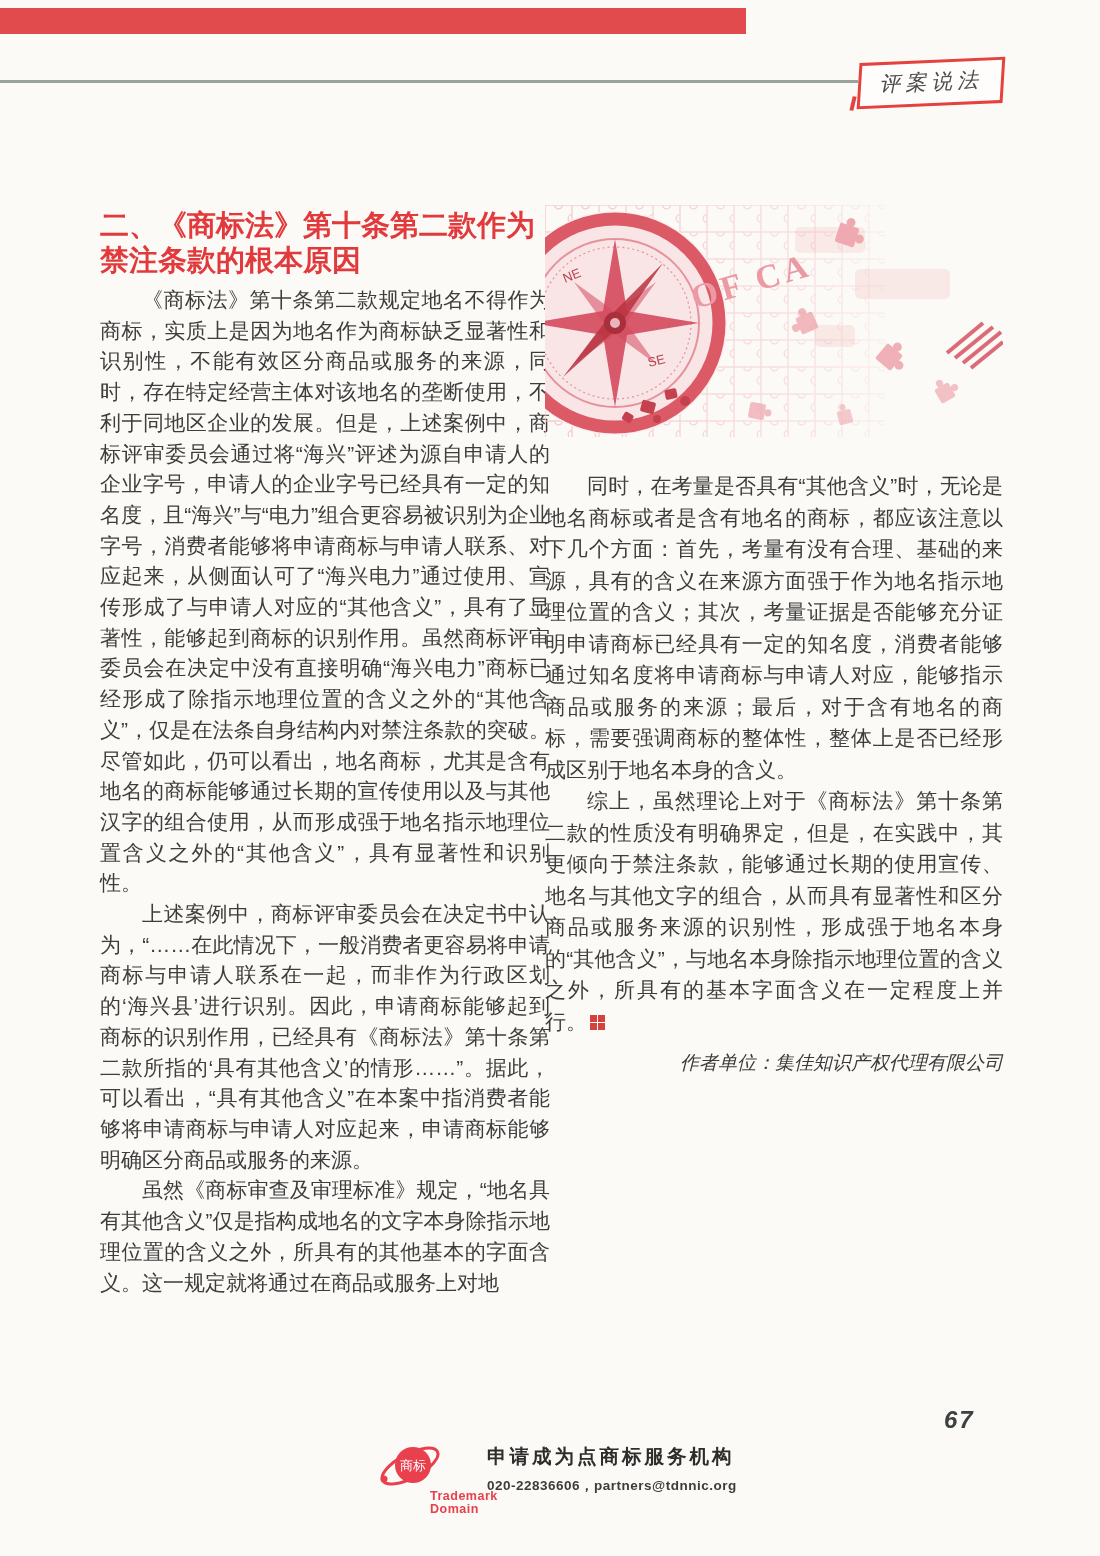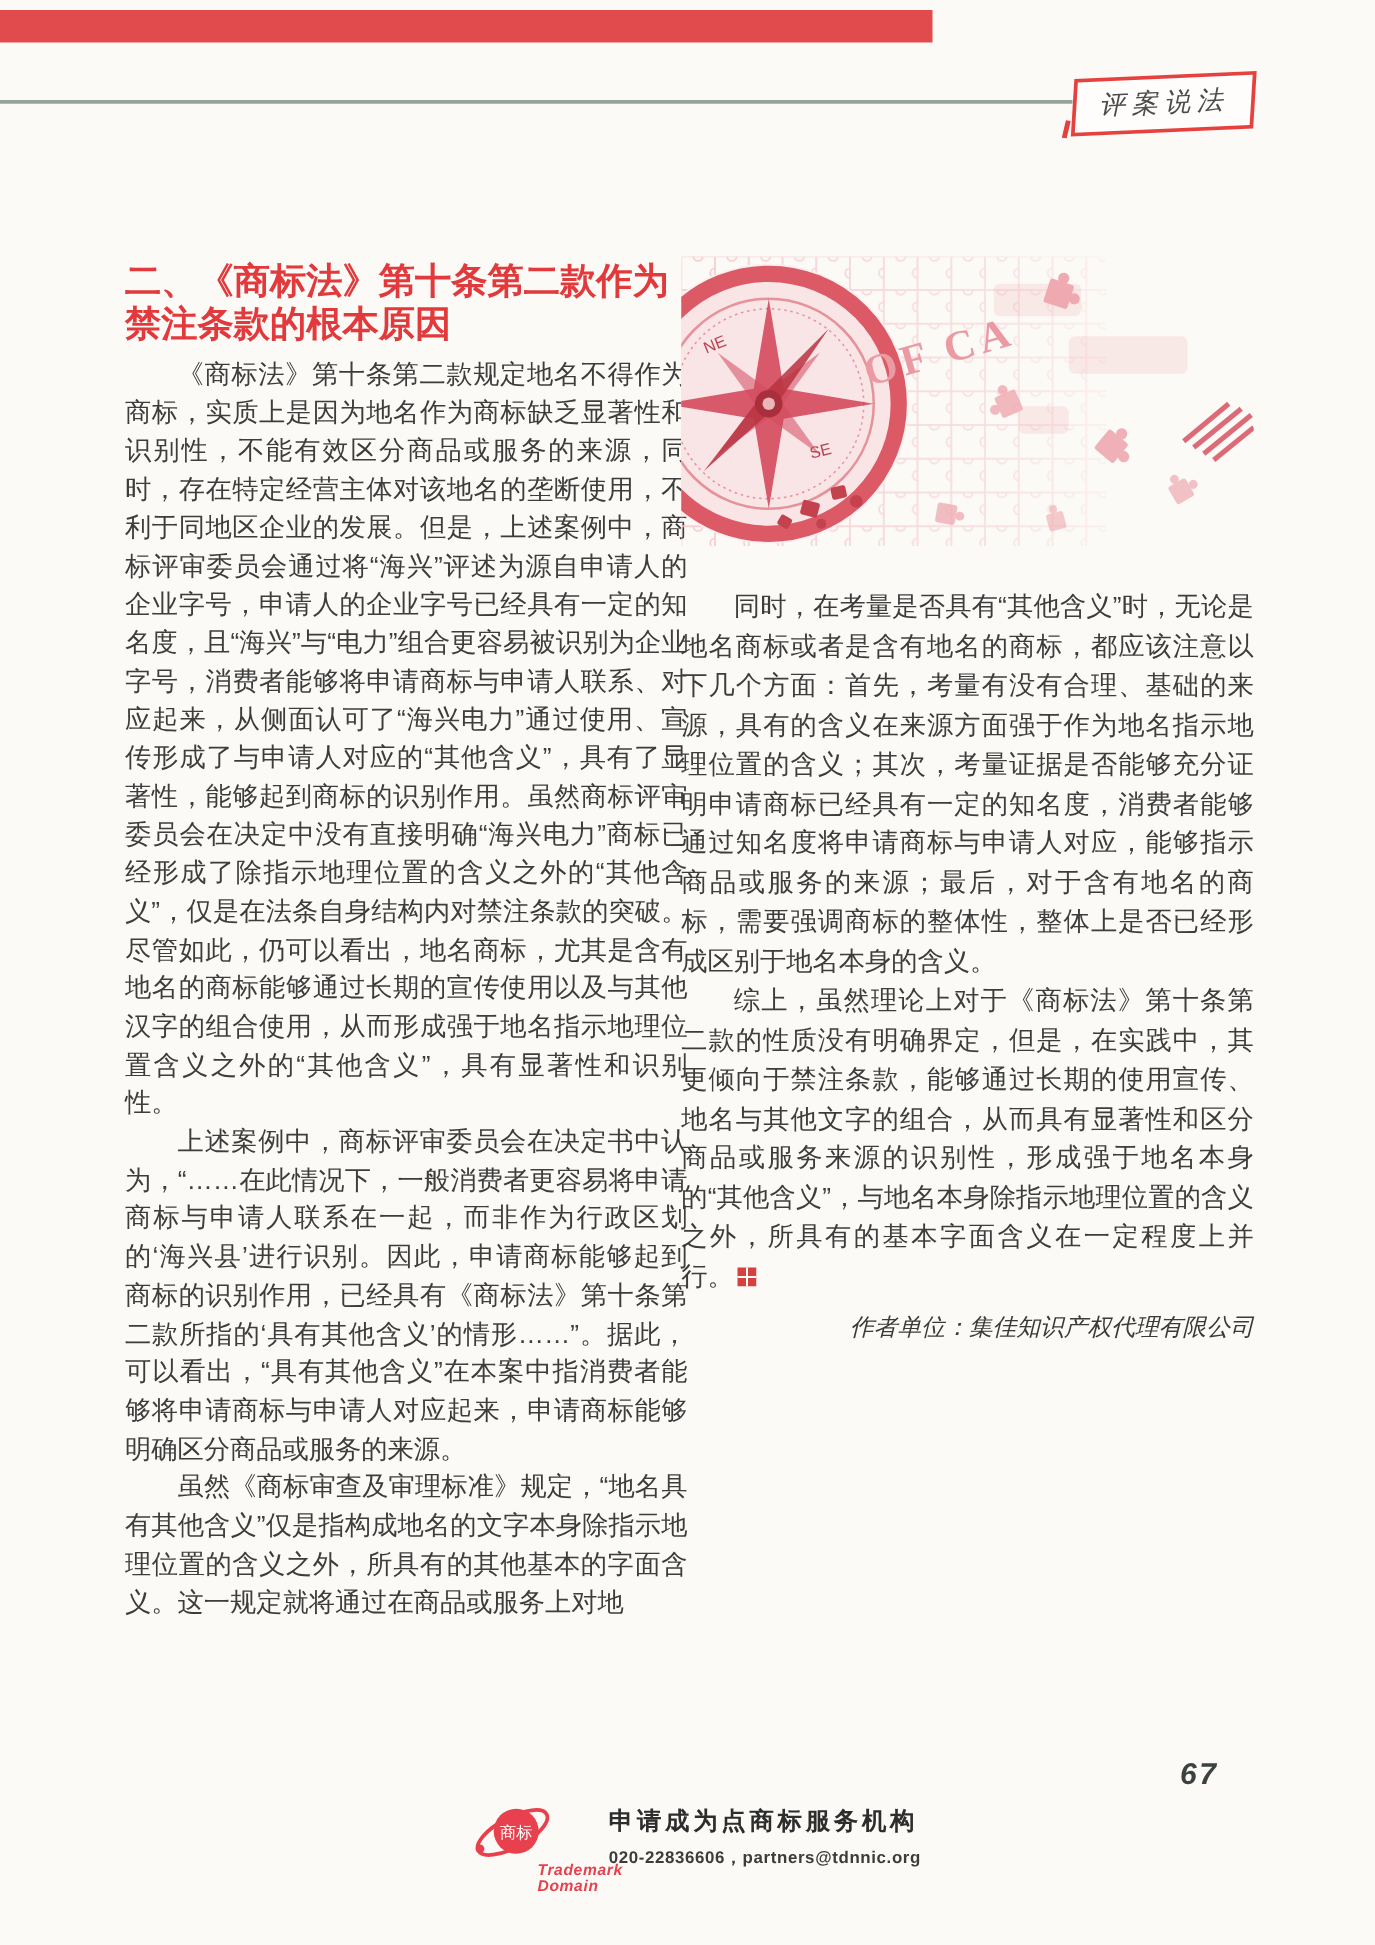--- a/index.html
+++ b/index.html
@@ -53,21 +53,21 @@
   .author {
     margin-top:10px !important; text-indent:2em;
     font-family:"Liberation Serif",serif; font-style:italic;
     font-size:19px; color:#3a3a3a; text-align:right;
   }
 
   
   .f-logo { position:absolute; left:376px; top:1436px; }
   .logo-en {
     position:absolute; left:430px; top:1490px; color:#e8404d;
-    font-style:italic; font-weight:bold; font-size:12.5px; line-height:13px;
+    font-weight:bold; font-size:12.5px; line-height:13px;
     letter-spacing:0.5px;
   }
   .f-text { position:absolute; left:487px; top:1443px; }
   .f-slogan { font-size:19.5px; font-weight:bold; color:#2d2d2d; letter-spacing:3px; }
   .f-contact { margin-top:7px; font-size:13.5px; font-weight:bold; color:#3c3c3c; letter-spacing:0.5px; }
   .pagenum {
     position:absolute; left:944px; top:1406px;
     font-size:24px; font-weight:600; font-style:italic; color:#3c4242; letter-spacing:2px;
   }
 </style>

